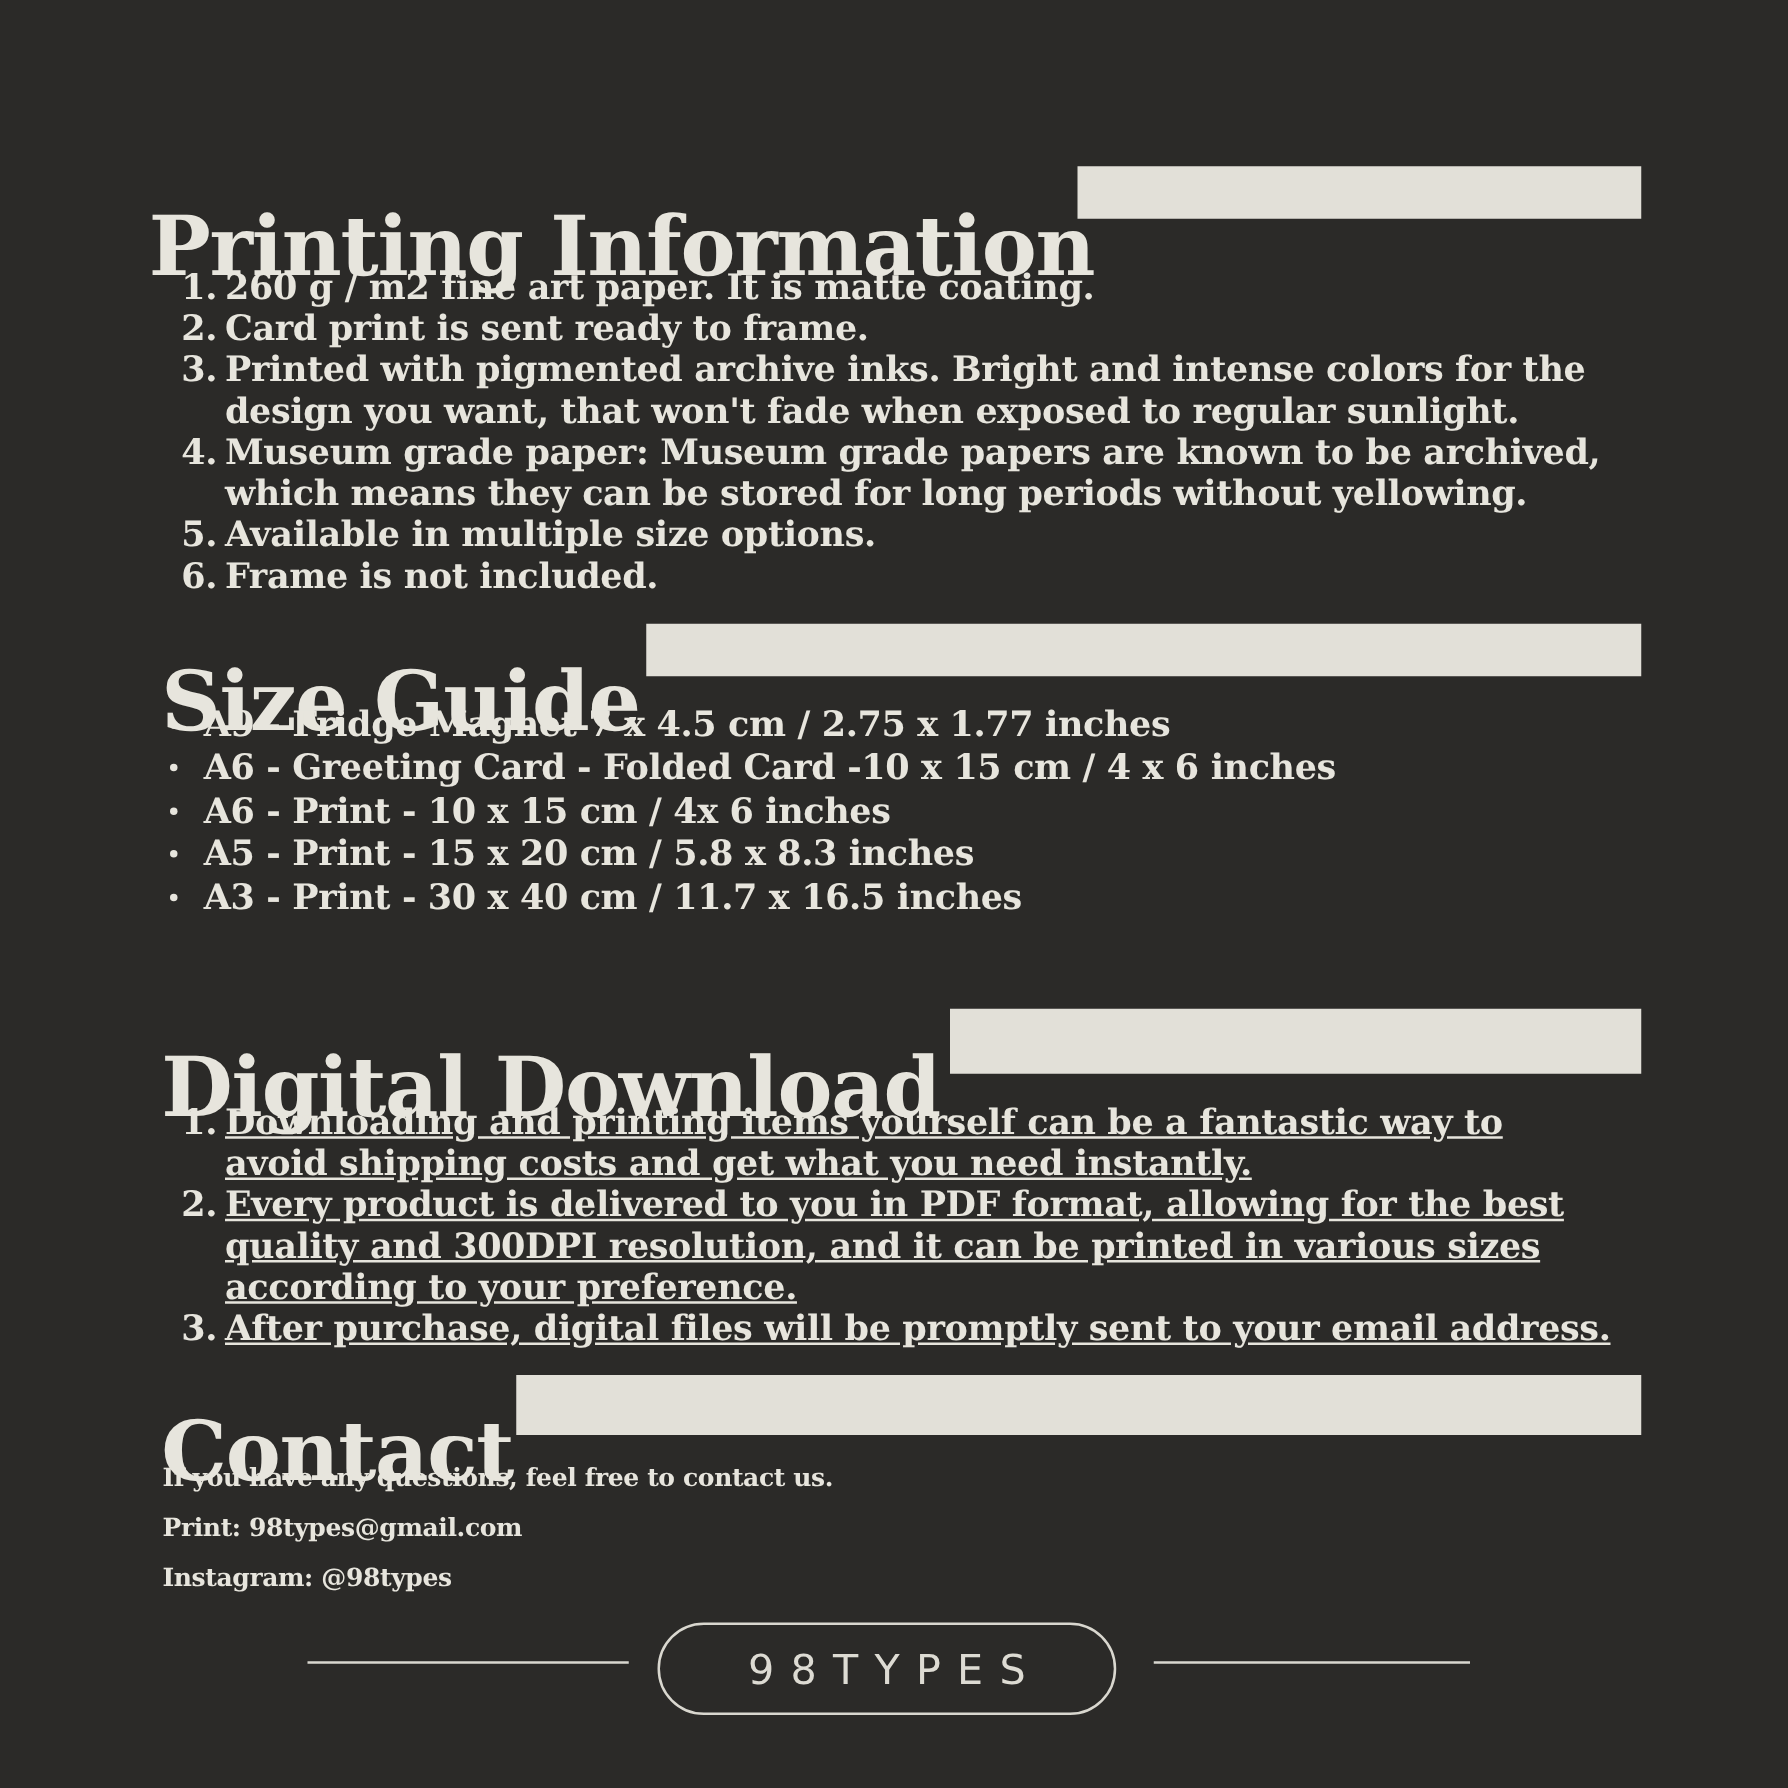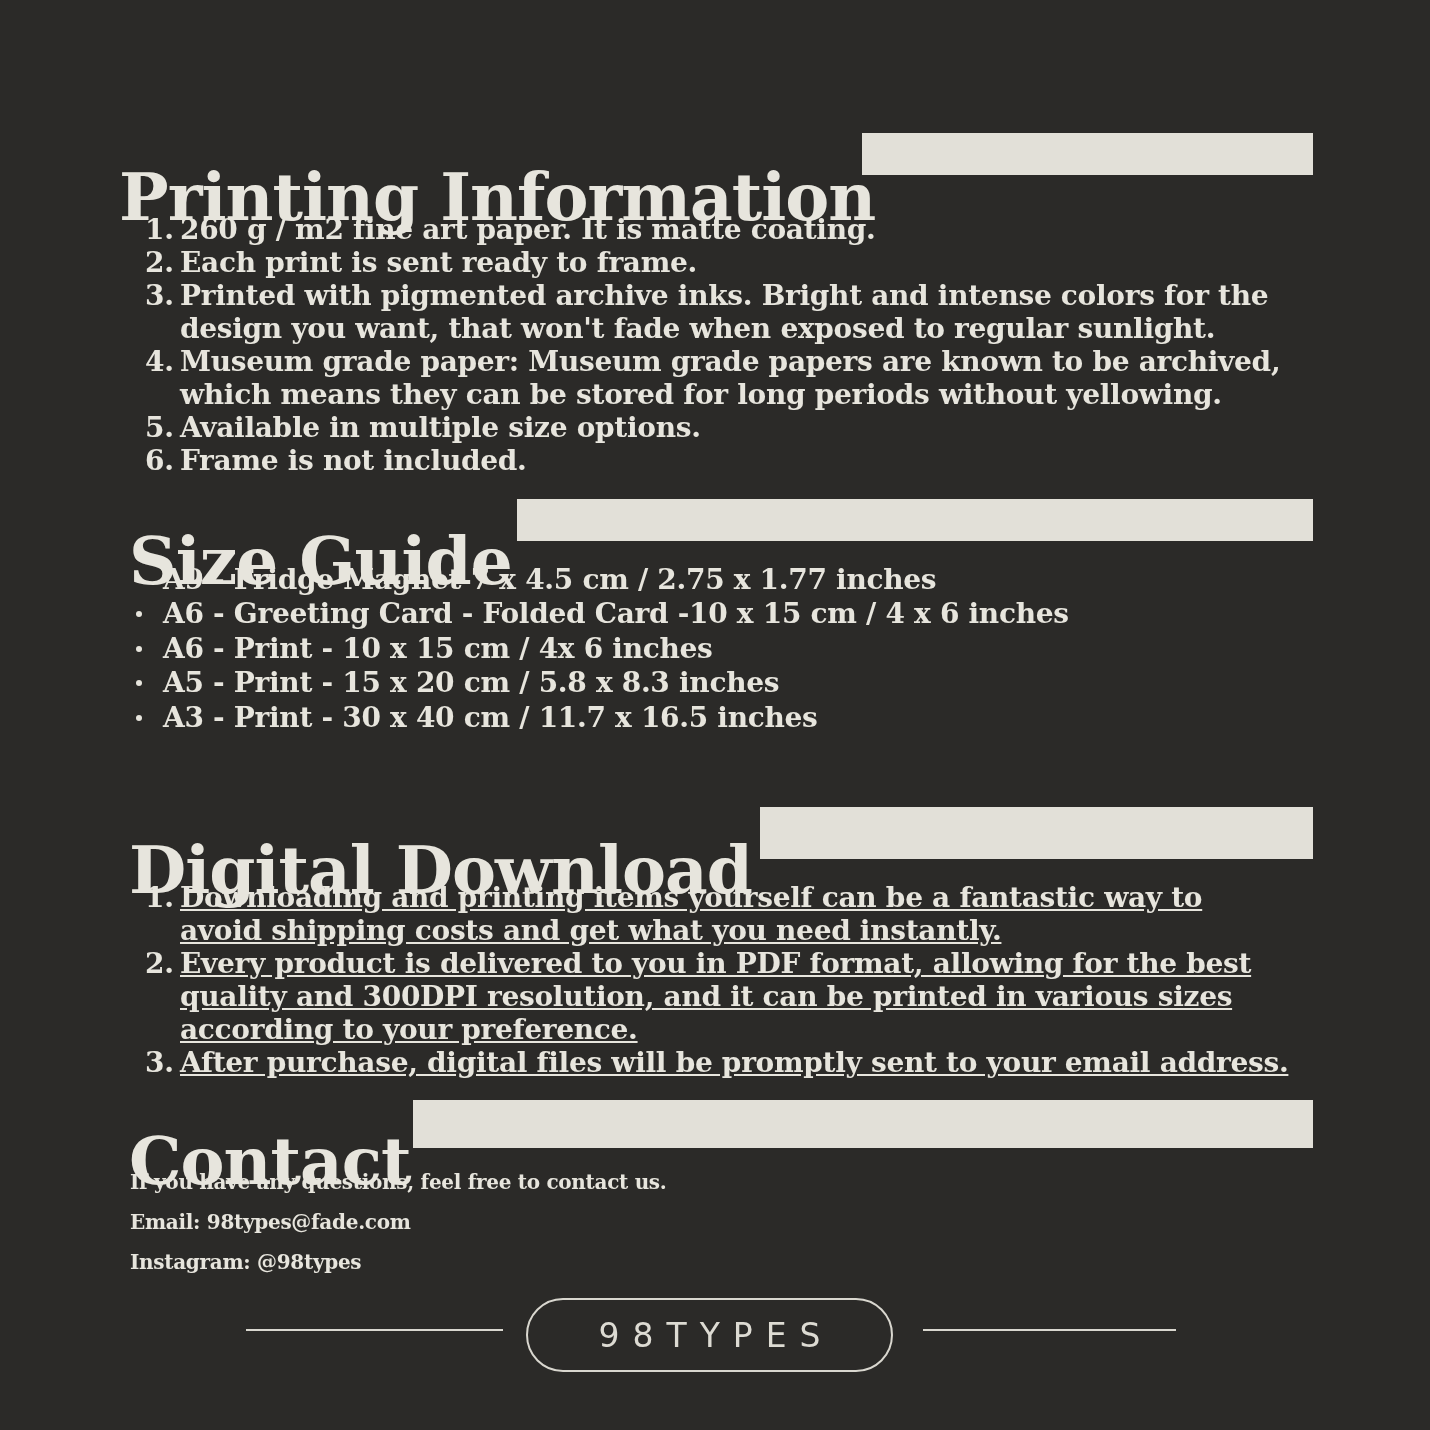--- a/index.html
+++ b/index.html
@@ -115,21 +115,21 @@
 </head>
 <body>
 
 <div class="canvas">
 
   <h1 class="heading" style="left:119px;top:120px;">Printing Information</h1>
   <div class="bar" style="left:862px;top:133px;width:451px;height:42px;"></div>
 
   <ol class="numlist" style="left:133px;top:201px;width:1175px;">
     <li>260 g / m2 fine art paper. It is matte coating.</li>
-    <li>Each print is sent ready to frame.</li>
+    <li>Card print is sent ready to frame.</li>
     <li>Printed with pigmented archive inks. Bright and intense colors for the
 design you want, that won't fade when exposed to regular sunlight.</li>
     <li>Museum grade paper: Museum grade papers are known to be archived,
 which means they can be stored for long periods without yellowing.</li>
     <li>Available in multiple size options.</li>
     <li>Frame is not included.</li>
   </ol>
 
   <h1 class="heading" style="left:129px;top:484px;">Size Guide</h1>
   <div class="bar" style="left:517px;top:499px;width:796px;height:42px;"></div>
@@ -152,21 +152,21 @@
 quality and 300DPI resolution, and it can be printed in various sizes
 according to your preference.</li>
     <li>After purchase, digital files will be promptly sent to your email address.</li>
   </ol>
 
   <h1 class="heading" style="left:129px;top:1084px;text-align:center;">Contact</h1>
   <div class="bar" style="left:413px;top:1100px;width:900px;height:48px;"></div>
 
   <div class="contact-lines" style="left:130px;top:1162px;">
     <div>If you have any questions, feel free to contact us.</div>
-    <div>Email: 98types@fade.com</div>
+    <div>Print: 98types@gmail.com</div>
     <div>Instagram: @98types</div>
   </div>
 
   <div class="rule" style="left:246px;top:1329px;width:257px;"></div>
   <div class="brand-capsule">
     <span class="brand-text">98TYPES</span>
   </div>
   <div class="rule" style="left:923px;top:1329px;width:253px;"></div>
 
 </div>

